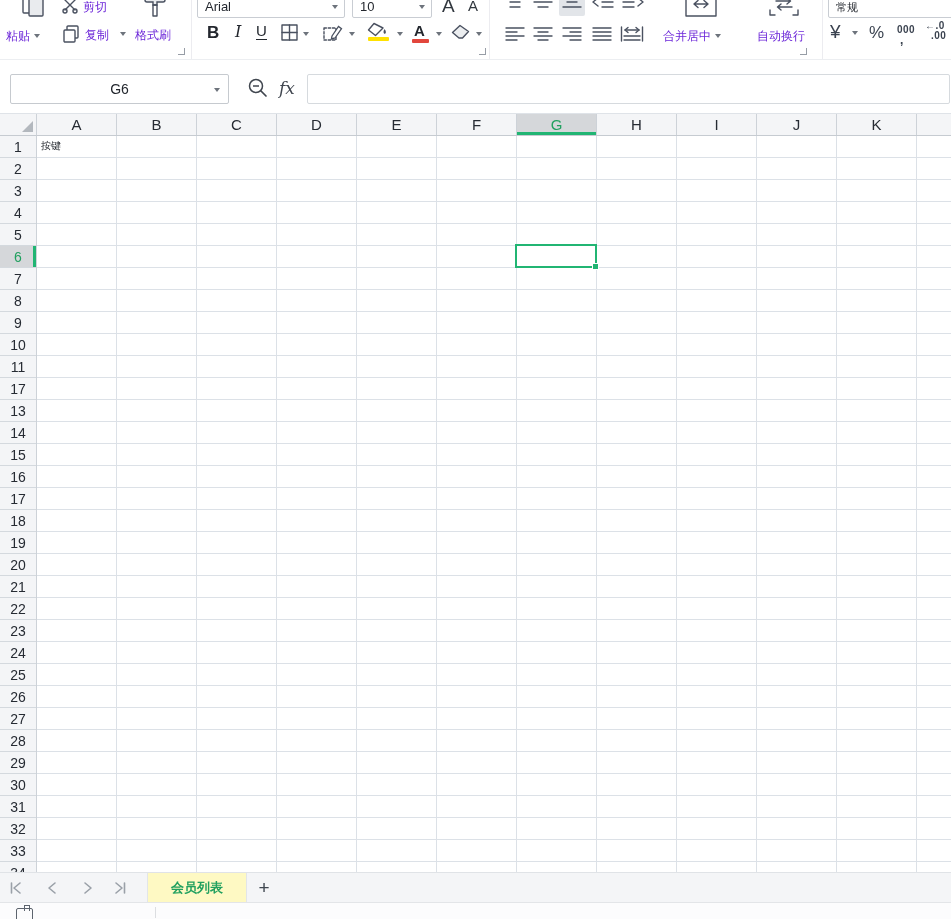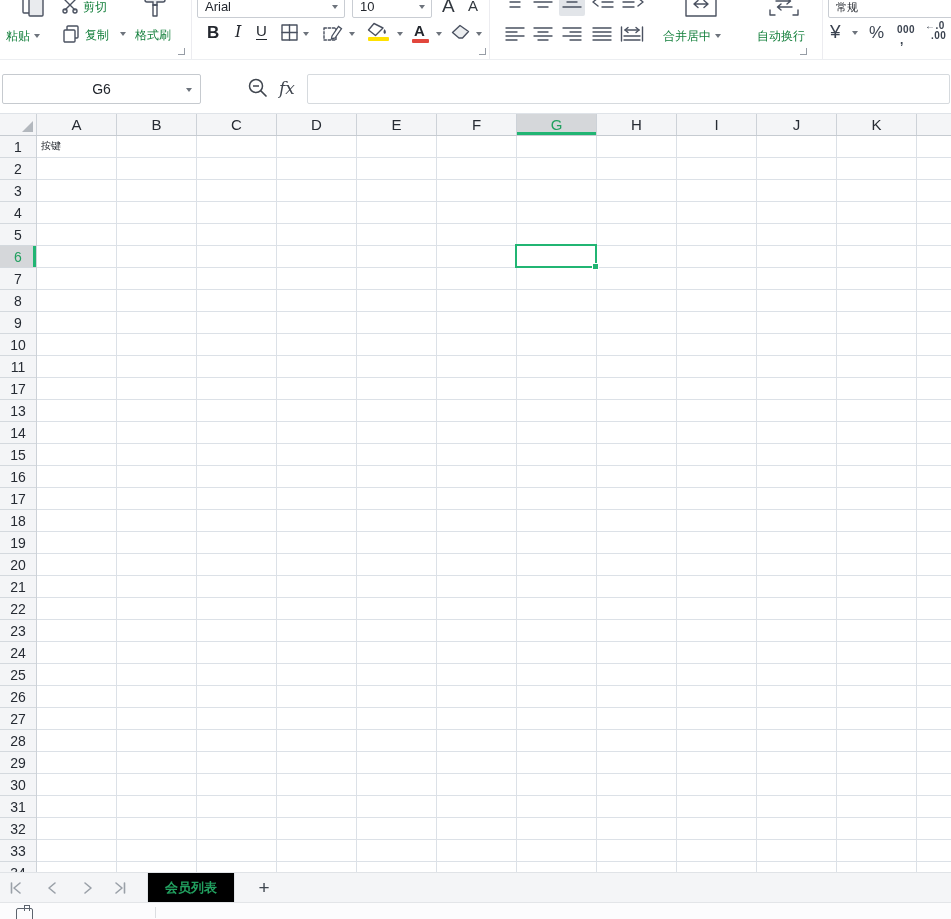--- a/index.html
+++ b/index.html
@@ -9,39 +9,39 @@
     font-family:"Liberation Sans", sans-serif; background:#fff; color:#30353d;
   }
   .abs { position:absolute; }
   svg { display:block; }
   .ic-stroke { stroke:#4a5160; fill:none; stroke-width:1.4; stroke-linecap:round; stroke-linejoin:round; }
 
   
   .toolbar { position:absolute; left:0; top:0; width:951px; height:60px; overflow:hidden; background:#fff; border-bottom:1px solid #eceef1; }
   .tb-divider { position:absolute; top:0; width:1px; height:60px; background:#ececf0; }
   .launcher { position:absolute; width:7px; height:7px; border-right:1.5px solid #979da6; border-bottom:1.5px solid #979da6; }
-  .lbl { font-size:12px; color:#15803d; white-space:nowrap; line-height:1; }
+  .lbl { font-size:12px; color:#6d28d9; white-space:nowrap; line-height:1; }
   .caret { display:inline-block; width:0; height:0; border-left:3.5px solid transparent; border-right:3.5px solid transparent; border-top:4px solid #6d737c; vertical-align:middle; }
   .combo { position:absolute; height:27px; border:1px solid #c9cdd3; border-radius:2px; background:#fff; display:flex; align-items:flex-end; }
   .combo .combo-text { font-size:13px; color:#23272e; padding:0 0 4px 7px; line-height:1; }
   .combo .caret { position:absolute; right:6px; bottom:8px; }
   .bigA { font-size:19px; color:#32383f; line-height:1; }
   .smallA { font-size:15px; color:#32383f; line-height:1; }
   .fmt-b { font-weight:bold; font-size:17px; color:#23272e; line-height:1; }
   .fmt-i { font-style:italic; font-size:16px; font-family:"DejaVu Serif", serif; color:#23272e; line-height:1; }
   .fmt-u { font-size:15px; color:#23272e; line-height:1; border-bottom:1.5px solid #23272e; padding-bottom:1px; }
   .color-bar { position:absolute; height:4px; border-radius:1px; }
   .sel-bg { background:#e2e5e9; border-radius:2px; }
   .num-stack { font-size:10px; font-weight:bold; color:#3b4350; line-height:10px; letter-spacing:0.5px; }
   .yuan { font-size:19px; color:#3b4350; line-height:1; }
   .pct { font-size:17px; color:#3b4350; line-height:1; }
 
   
   .formula-row { position:absolute; left:0; top:61px; width:951px; height:53px; background:#fff; border-bottom:1px solid #dfe3e8; }
-  .name-box { position:absolute; left:2px; top:13px; width:199px; height:30px; border:1px solid #c6cacf; border-radius:2px; background:#fff; display:flex; align-items:center; justify-content:center; }
+  .name-box { position:absolute; left:10px; top:13px; width:219px; height:30px; border:1px solid #c6cacf; border-radius:2px; background:#fff; display:flex; align-items:center; justify-content:center; }
   .name-box .nb-text { font-size:14px; color:#23272e; }
   .name-box .caret { position:absolute; right:8px; top:13px; }
   .fx { position:absolute; left:279px; top:17px; font-family:"DejaVu Serif", serif; font-style:italic; font-size:17px; color:#40464f; }
   .formula-input { position:absolute; left:307px; top:13px; width:643px; height:30px; border:1px solid #d6dade; border-radius:2px; background:#fff; }
 
   
   .grid { position:absolute; left:0; top:114px; width:951px; height:758px; background:#fff; }
   .corner { position:absolute; left:0; top:0; width:37px; height:22px; background:#f4f5f7; border-right:1px solid #cdd2d8; border-bottom:1px solid #c6cbd1; }
   .corner-tri { position:absolute; right:3px; bottom:3px; width:0; height:0; border-left:11px solid transparent; border-bottom:11px solid #b3b8be; }
   .col-headers { position:absolute; left:37px; top:0; width:914px; height:22px; display:flex; background:#f4f5f7; border-bottom:1px solid #c6cbd1; }
@@ -55,21 +55,21 @@
       repeating-linear-gradient(to right, transparent 0 79px, #dce1e7 79px 80px),
       repeating-linear-gradient(to bottom, transparent 0 21px, #dce1e7 21px 22px);
   }
   .cell-a1 { position:absolute; left:4px; top:3px; font-size:10px; color:#23272e; white-space:nowrap; }
   .selection { position:absolute; left:478px; top:108px; width:82px; height:24px; border:2px solid #21b573; background:transparent; }
   .fill-handle { position:absolute; right:-4px; bottom:-4px; width:7px; height:7px; background:#21b573; border:1px solid #fff; }
 
   
   .sheet-bar { position:absolute; left:0; top:872px; width:951px; height:30px; background:#f4f5f7; border-top:1px solid #e0e3e7; }
   .nav-btn { position:absolute; top:7px; width:18px; height:16px; display:flex; align-items:center; justify-content:center; }
-  .tab { position:absolute; left:147px; top:0; width:88px; height:30px; background:#000000; border-left:1px solid #e2e5e8; border-right:1px solid #e2e5e8; display:flex; align-items:center; justify-content:center; }
+  .tab { position:absolute; left:147px; top:0; width:100px; height:30px; background:#fef9c3; border-left:1px solid #e2e5e8; border-right:1px solid #e2e5e8; display:flex; align-items:center; justify-content:center; }
   .tab-label { font-size:13px; font-weight:bold; color:#21a05f; }
   .add-sheet { position:absolute; left:250px; top:0; width:28px; height:30px; display:flex; align-items:center; justify-content:center; font-size:19px; color:#3f4750; font-weight:normal; }
 
   
   .status-bar { position:absolute; left:0; top:902px; width:951px; height:17px; background:#fcfcfd; border-top:1px solid #e3e5e8; overflow:hidden; }
   .sb-icon { position:absolute; left:16px; top:5px; width:17px; height:14px; border:1.5px solid #5d646e; border-radius:2px; }
   .sb-icon:after { content:""; position:absolute; right:2px; top:-4px; width:4px; height:5px; border:1.5px solid #5d646e; border-bottom:none; }
   .sb-divider { position:absolute; left:155px; top:4px; width:1px; height:11px; background:#dcdee1; }
 </style>
 </head>

